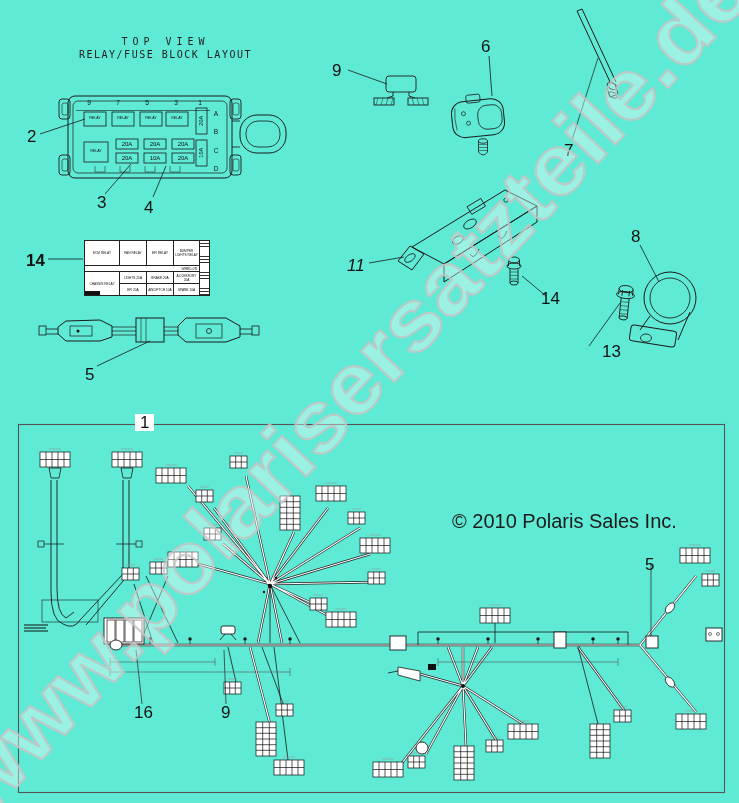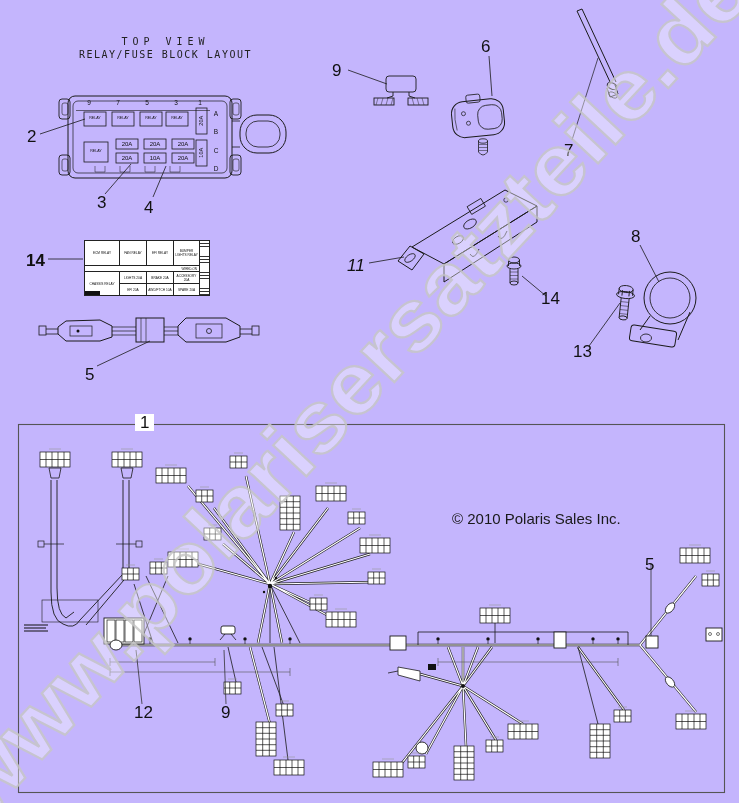--- a/index.html
+++ b/index.html
@@ -1,16 +1,16 @@
 <!DOCTYPE html>
 <html><head>
 <meta charset="utf-8">
 <style>
   html,body{margin:0;padding:0;background:#fff;}
-  .page{position:relative;width:739px;height:803px;background:#c4b5fd;overflow:hidden;
+  .page{position:relative;width:739px;height:803px;background:#5eead4;overflow:hidden;
         font-family:"Liberation Sans",sans-serif;color:#111;}
   .art{position:absolute;left:0;top:0;}
   .callout{position:absolute;font-size:17px;line-height:1;color:#111;}
   .callout.onbox{background:#fff;padding:0 5px;}
   .cell{position:absolute;display:flex;align-items:center;justify-content:center;
         text-align:center;color:#111;line-height:1;overflow:hidden;}
   .fbtitle{position:absolute;left:58px;top:36px;width:215px;text-align:center;
            font-family:"DejaVu Sans Mono",monospace;color:#222;}
   .fbtitle .l1{font-size:10px;letter-spacing:5px;}
   .fbtitle .l2{font-size:10px;letter-spacing:1.5px;margin-top:2px;}
@@ -18,21 +18,21 @@
         border:1px solid #222;display:grid;box-sizing:border-box;
         grid-template-columns:34px 27px 27px 26px 1fr;
         grid-template-rows:24px 6px 12px 1fr;
         font-size:3.2px;color:#111;text-align:center;background:#fff;}
   #relay-table .tc{display:flex;align-items:center;justify-content:center;
         border-left:0.5px solid #222;border-top:0.5px solid #222;overflow:hidden;padding:0 1px;}
   #relay-table .nl{border-left:none;} #relay-table .nt{border-top:none;}
   #relay-table .band{justify-content:flex-end;padding-right:2px;font-size:3px;}
   #relay-table .vhatch{background:repeating-linear-gradient(0deg,#333 0 0.5px,transparent 0.5px 3.2px);}
   #relay-table .blob{position:absolute;left:0;bottom:0;width:15px;height:4px;background:#111;}
-  .copyright{position:absolute;left:452px;top:510px;font-size:15px;color:#1a1a1a;}
+  .copyright{position:absolute;left:452px;top:510px;font-size:20px;color:#1a1a1a;}
   .wm{position:absolute;left:0;top:0;pointer-events:none;}
 </style>
 </head>
 <body>
 
 <div class="page">
 
 <svg class="art" width="739" height="803" viewBox="0 0 739 803">
   <defs>
     <g id="blkw" stroke="#111" fill="#fff" stroke-width="0.7">
@@ -365,23 +365,23 @@
 <div class="callout" style="left:27px;top:128px;">2</div>
 <div class="callout" style="left:97px;top:194px;">3</div>
 <div class="callout" style="left:144px;top:199px;">4</div>
 <div class="callout" style="left:85px;top:366px;">5</div>
 <div class="callout" style="left:481px;top:38px;">6</div>
 <div class="callout" style="left:564px;top:142px;">7</div>
 <div class="callout" style="left:631px;top:228px;">8</div>
 <div class="callout" style="left:332px;top:62px;">9</div>
 <div class="callout" style="left:541px;top:290px;">14</div>
 <div class="callout" style="left:347px;top:257px;font-style:italic;">11</div>
-<div class="callout" style="left:573px;top:343px;text-align:right;">13</div>
+<div class="callout" style="left:602px;top:343px;text-align:right;">13</div>
 <div class="callout" style="left:26px;top:252px;font-weight:bold;">14</div>
-<div class="callout" style="left:134px;top:704px;">12</div>
+<div class="callout" style="left:134px;top:704px;">16</div>
 <div class="callout" style="left:221px;top:704px;">9</div>
 <div class="callout" style="left:645px;top:556px;">5</div>
 
 <div class="copyright">© 2010 Polaris Sales Inc.</div>
 
 <svg class="wm" width="739" height="803" viewBox="0 0 739 803">
   <text transform="translate(370,408) rotate(-47)" text-anchor="middle" font-family="Liberation Sans, sans-serif" font-size="86" font-weight="bold" textLength="1130" lengthAdjust="spacingAndGlyphs" fill="rgba(255,255,255,0.45)" stroke="#c7c7c7" stroke-width="2.2" opacity="0.85">www.polarisersatzteile.de</text>
 </svg>
 
 </div>

